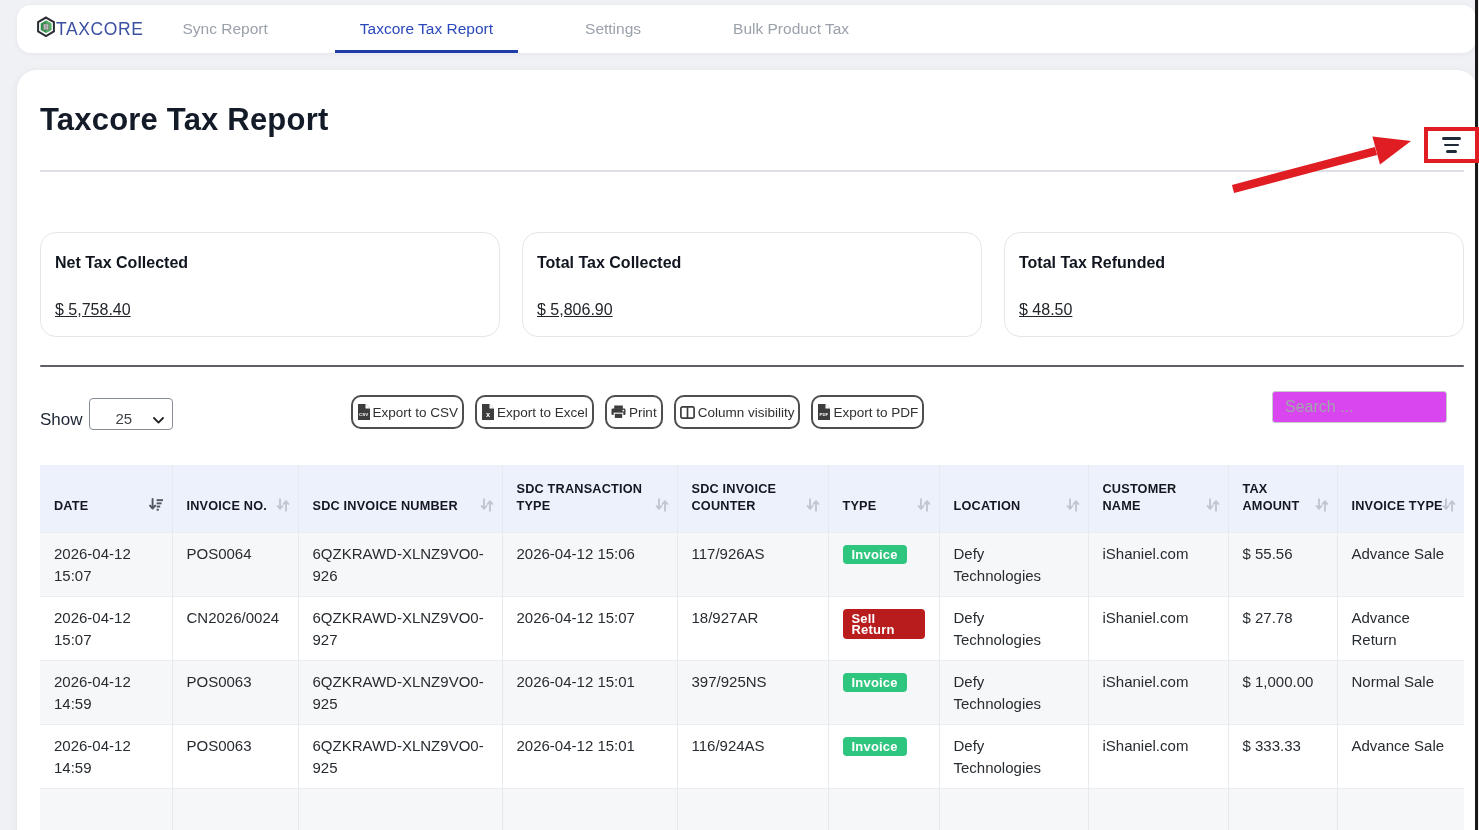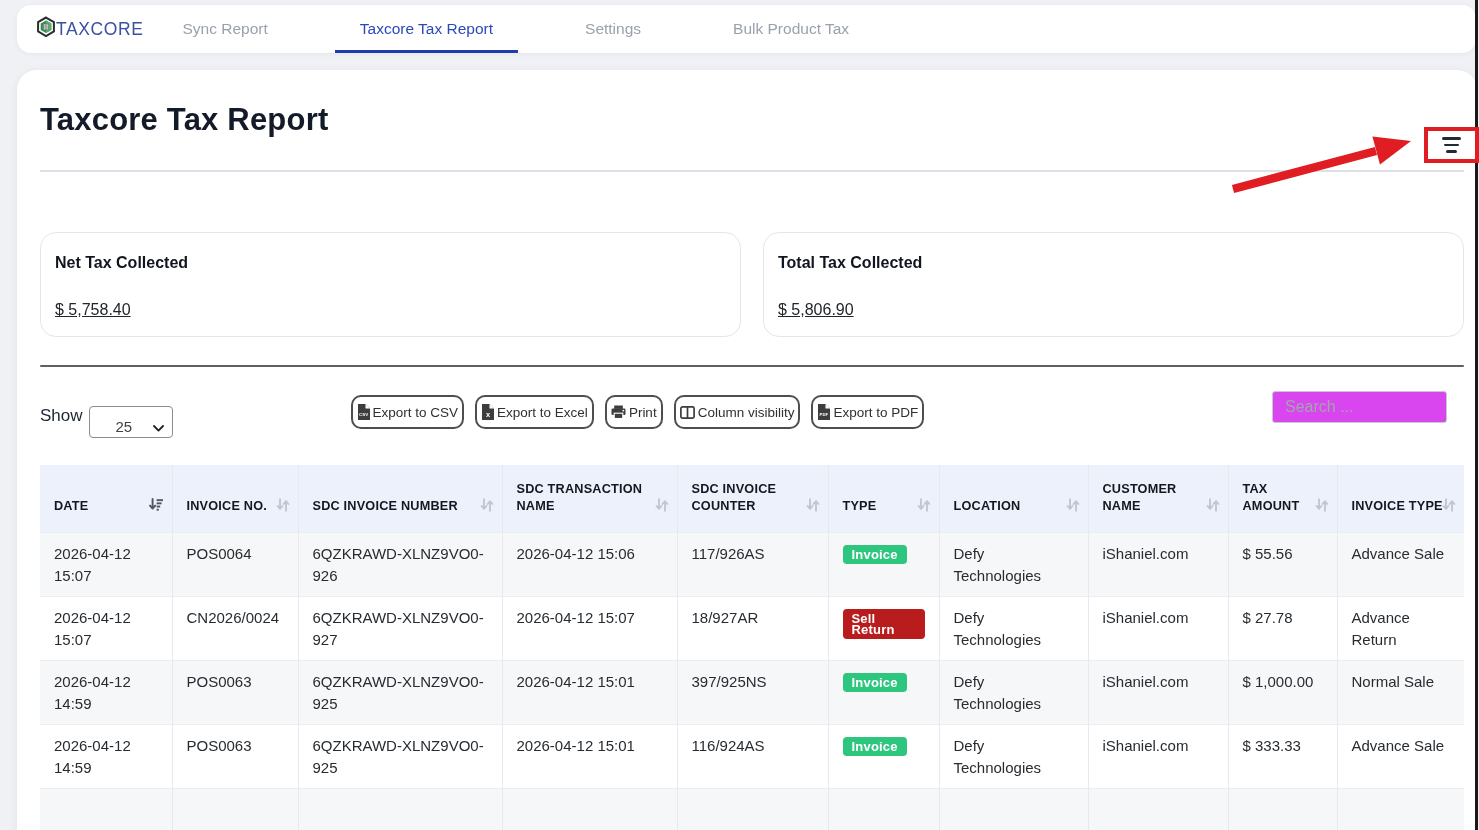--- a/index.html
+++ b/index.html
@@ -43,21 +43,21 @@
     flex:1; border:1px solid #e4e6ec; border-radius:16px; background:#fff;
     padding:18px 14px 0 14px;
   }
   .stat-label { font-size:16px; line-height:24px; font-weight:700; color:#10151f; }
   .stat-value { font-size:16px; line-height:24px; color:#22262b; margin-top:23px;text-decoration:underline; }
 
   .divider-dark { height:2px; background:#5d6065; border:none; border-radius:1px; margin-top:28px; }
 
   
   .toolbar { display:flex; align-items:flex-start; margin-top:23px; height:39px; }
-  .show-wrap { display:flex; align-items:flex-start; margin-top:16px; height:32px; }
+  .show-wrap { display:flex; align-items:flex-end; margin-top:8px; height:32px; }
   .show-label { font-size:17px; color:#1d2433; }
   .length-select-wrap { position:relative; margin-left:6px; }
   .length-select {
     width:84px; height:32px; border:1px solid #878d94; border-radius:4px;
     background:#fff; font-size:15px; color:#3f4347; padding:9px 0 0 26px;
     appearance:none; -webkit-appearance:none; font-family:inherit;
   }
   .select-chevron { position:absolute; right:9px; top:12px; pointer-events:none; }
   .dt-buttons { display:flex; gap:11px; margin-left:178px; margin-top:5px; }
   .dt-btn {
@@ -142,20 +142,24 @@
 
     <div class="stats-row" id="stats-row">
         <div class="stat-card">
           <div class="stat-label">Net Tax Collected</div>
           <div class="stat-value">$ 5,758.40</div>
         </div>
         <div class="stat-card">
           <div class="stat-label">Total Tax Collected</div>
           <div class="stat-value">$ 5,806.90</div>
         </div>
+        <div class="stat-card">
+          <div class="stat-label">Total Tax Refunded</div>
+          <div class="stat-value">$ 48.50</div>
+        </div>
       </div>
 
     <hr class="divider-dark">
 
     <div class="toolbar">
       <div class="show-wrap">
         <span class="show-label">Show</span>
         <span class="length-select-wrap">
           <select class="length-select" aria-label="page size">
             <option>25</option>
@@ -245,21 +249,21 @@
                   <rect x="7.6" y="10.8" width="2.2" height="1.9" fill="#53575e"></rect>
                 </svg></span></th>
             <th><span>INVOICE NO.</span><span class="sort-icon"><svg width="14" height="14" viewBox="0 0 14 14">
                   <path d="M4 1.2 v9.4 M1.6 8 L4 10.8 L6.4 8" fill="none" stroke="#c0c7d1" stroke-width="1.9" stroke-linecap="round" stroke-linejoin="round"></path>
                   <path d="M10 12.8 v-9.4 M7.6 6 L10 3.2 L12.4 6" fill="none" stroke="#c0c7d1" stroke-width="1.9" stroke-linecap="round" stroke-linejoin="round"></path>
                 </svg></span></th>
             <th><span>SDC INVOICE NUMBER</span><span class="sort-icon"><svg width="14" height="14" viewBox="0 0 14 14">
                   <path d="M4 1.2 v9.4 M1.6 8 L4 10.8 L6.4 8" fill="none" stroke="#c0c7d1" stroke-width="1.9" stroke-linecap="round" stroke-linejoin="round"></path>
                   <path d="M10 12.8 v-9.4 M7.6 6 L10 3.2 L12.4 6" fill="none" stroke="#c0c7d1" stroke-width="1.9" stroke-linecap="round" stroke-linejoin="round"></path>
                 </svg></span></th>
-            <th><span>SDC TRANSACTION NAME</span><span class="sort-icon"><svg width="14" height="14" viewBox="0 0 14 14">
+            <th><span>SDC TRANSACTION TYPE</span><span class="sort-icon"><svg width="14" height="14" viewBox="0 0 14 14">
                   <path d="M4 1.2 v9.4 M1.6 8 L4 10.8 L6.4 8" fill="none" stroke="#c0c7d1" stroke-width="1.9" stroke-linecap="round" stroke-linejoin="round"></path>
                   <path d="M10 12.8 v-9.4 M7.6 6 L10 3.2 L12.4 6" fill="none" stroke="#c0c7d1" stroke-width="1.9" stroke-linecap="round" stroke-linejoin="round"></path>
                 </svg></span></th>
             <th><span>SDC INVOICE COUNTER</span><span class="sort-icon"><svg width="14" height="14" viewBox="0 0 14 14">
                   <path d="M4 1.2 v9.4 M1.6 8 L4 10.8 L6.4 8" fill="none" stroke="#c0c7d1" stroke-width="1.9" stroke-linecap="round" stroke-linejoin="round"></path>
                   <path d="M10 12.8 v-9.4 M7.6 6 L10 3.2 L12.4 6" fill="none" stroke="#c0c7d1" stroke-width="1.9" stroke-linecap="round" stroke-linejoin="round"></path>
                 </svg></span></th>
             <th><span>TYPE</span><span class="sort-icon"><svg width="14" height="14" viewBox="0 0 14 14">
                   <path d="M4 1.2 v9.4 M1.6 8 L4 10.8 L6.4 8" fill="none" stroke="#c0c7d1" stroke-width="1.9" stroke-linecap="round" stroke-linejoin="round"></path>
                   <path d="M10 12.8 v-9.4 M7.6 6 L10 3.2 L12.4 6" fill="none" stroke="#c0c7d1" stroke-width="1.9" stroke-linecap="round" stroke-linejoin="round"></path>

